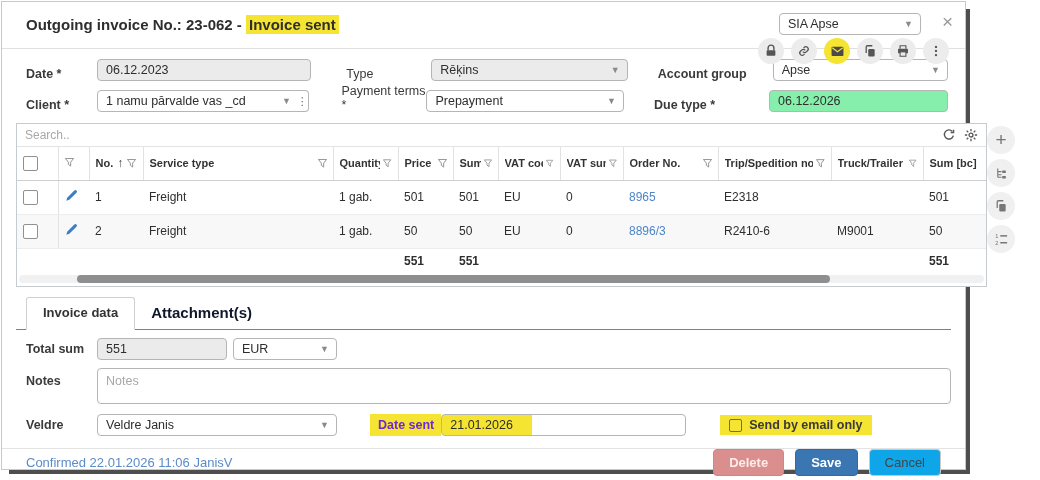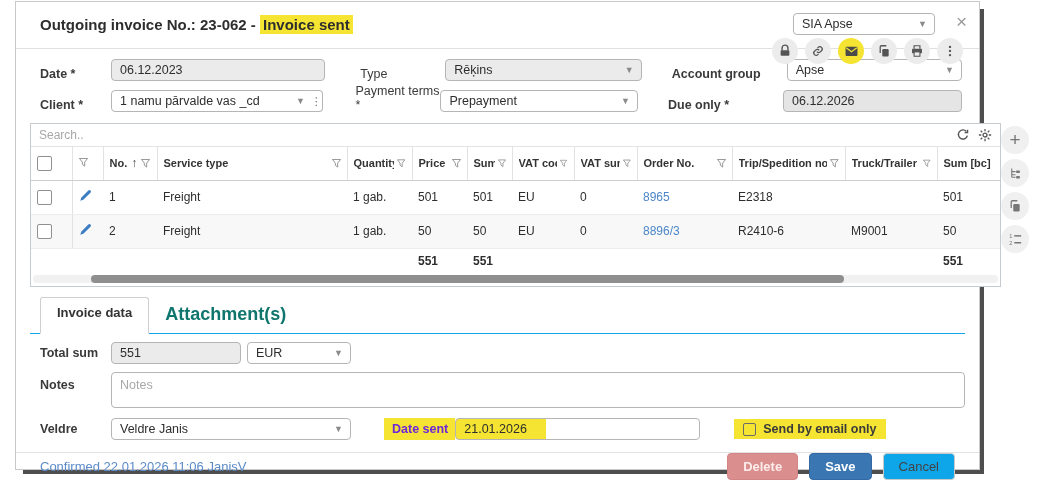--- a/index.html
+++ b/index.html
@@ -1,37 +1,37 @@
 <!DOCTYPE html>
 <html><head>
 <meta charset="utf-8">
 <style>
   * { box-sizing: border-box; }
   html,body { width:1040px; height:480px; margin:0; overflow:hidden;
     font-family:"Liberation Sans", sans-serif; background:#fff; }
-  .dialog { position:absolute; left:15px; top:1px; width:965px; height:469px;
+  .dialog { position:absolute; left:1px; top:1px; width:965px; height:469px;
     background:#fff; border:1px solid #c9c9c9; box-shadow:6px 6px 0 -2px #4e4e4e;
     display:flex; flex-direction:column; }
   
   .titlebar { height:47px; border-bottom:1px solid #e0e0e0; position:relative; flex:none; }
   .title { position:absolute; left:24px; top:14px; font-size:15px; font-weight:bold; color:#2e2e2e; }
   .title .hl { background:#F5E431; padding:1px 3px; }
   .company-sel { position:absolute; right:44px; top:11px; width:142px; }
   .close-x { position:absolute; right:12px; top:10px; font-size:19px; color:#9a9a9a; cursor:pointer; line-height:1; }
   .iconrow { position:absolute; right:16px; top:36px; display:flex; gap:7px; z-index:5; }
   .cbtn { width:26px; height:26px; border-radius:50%; background:#ececec; display:flex;
     align-items:center; justify-content:center; cursor:pointer; }
   .cbtn.hl { background:#F5E431; }
   
   .sel { display:flex; align-items:center; justify-content:space-between; border:1px solid #b5b5b5;
     border-radius:4px; height:22px; padding:0 7px 0 8px; font-size:12.5px; color:#2e2e2e; background:#fff; cursor:pointer; }
   .sel .arr { color:#8a8a8a; font-size:9px; margin-left:6px; }
   .sel.dis { background:#ebebeb; }
   .inp { border:1px solid #b5b5b5; border-radius:4px; height:22px; padding:0 8px; font-size:12.5px;
-    color:#2e2e2e; background:#e5e5e5; font-family:"Liberation Sans", sans-serif; }
+    color:#2e2e2e; background:#86efac; font-family:"Liberation Sans", sans-serif; }
   .inp.dis { background:#ebebeb; }
   .inp::placeholder, .ta::placeholder, .search-in::placeholder { color:#a8a8a8; }
   
   .formarea { padding:10px 17px 6px 24px; flex:none; }
   .frow { display:flex; align-items:flex-end; margin-bottom:3px; }
   .flab { width:71px; font-size:12.5px; font-weight:bold; color:#3a3a3a; flex:none; }
   .flab2 { width:85px; margin-left:35px; font-size:12.5px; font-weight:normal; color:#3a3a3a; flex:none; }
   .flab3 { width:115px; margin-left:30px; font-size:12.5px; font-weight:bold; color:#3a3a3a; flex:none; }
   .w240 { width:240px; } .w225 { width:225px; } .w220 { width:220px; } .w196 { width:196px; }
   .dotsbtn { width:15px; height:22px; border:1px solid #b5b5b5; border-left:none; border-radius:0 4px 4px 0;
@@ -61,21 +61,21 @@
   .scrolltrack { height:8px; margin:2px 2px 3px 2px; background:#f1f1f1; border-radius:4px; position:relative; }
   .scrollthumb { position:absolute; left:58px; top:0; height:8px; width:78%; background:#8f8f8f; border-radius:4px; cursor:grab; }
   .rail { width:44px; display:flex; flex-direction:column; align-items:center; gap:5px; padding-top:3px; }
   .rbtn { width:28px; height:28px; border-radius:50%; background:#f0f0f0; display:flex; align-items:center;
     justify-content:center; cursor:pointer; color:#666; }
   .rbtn.plus { font-size:19px; font-weight:400; color:#777; }
   
   .tabsrow { margin:10px 14px 0 14px; border-bottom:1px solid #0ea5e9; display:flex; flex:none;font-weight:bold; }
   .tab-active { margin-left:10px; padding:7px 16px 8px 16px; border:1px solid #cfcfcf; border-bottom:1px solid #fff;
     border-radius:3px 3px 0 0; margin-bottom:-1px; font-size:13px; color:#333; background:#fff; cursor:default; }
-  .tab-link { padding:7px 16px 8px 16px; font-size:18px; color:#0f766e; cursor:pointer; }
+  .tab-link { padding:7px 16px 8px 16px; font-size:15px; color:#0f172a; cursor:pointer; }
   
   .details { padding:8px 14px 0 24px; flex:none; }
   .drow { display:flex; align-items:center; }
   .dlab { width:71px; font-size:12.5px; font-weight:bold; color:#3a3a3a; flex:none; }
   .ta { flex:1; height:36px; border:1px solid #b5b5b5; border-radius:4px; resize:none; padding:5px 8px;
     font-size:12.5px; font-family:"Liberation Sans", sans-serif; color:#2e2e2e; }
   .datesent-lab { margin-left:33px; background:#F5E431; font-size:12.5px; font-weight:bold; color:#6d28d9;
     padding:4px 7px 4px 8px; }
   .datesent-inp { width:245px; background:linear-gradient(90deg,#F5E431 0,#F5E431 90px,#fff 90px); }
   .emailonly { margin-left:34px; background:#F5E431; display:flex; align-items:center; gap:7px; padding:3px 9px; }
@@ -165,21 +165,21 @@
       <div class="sel w225">
         <span>1 namu pārvalde vas _cd</span>
           <span class="arr">▼</span>
       </div>
       <div class="dotsbtn">⋮</div>
       <div class="flab2" style="margin-left:32px">Payment terms *</div>
       <div class="sel w220">
         <span>Prepayment</span>
           <span class="arr">▼</span>
       </div>
-      <div class="flab3">Due only *</div>
+      <div class="flab3">Due type *</div>
       <input class="inp w196" value="06.12.2026" style="">
     </div>
   </div>
 
   <div class="gridwrap">
     <div class="panel">
       <div class="searchrow">
         <input class="search-in" placeholder="Search.." style="">
         <div class="tools">
           <svg width="14" height="14" viewBox="0 0 24 24">

